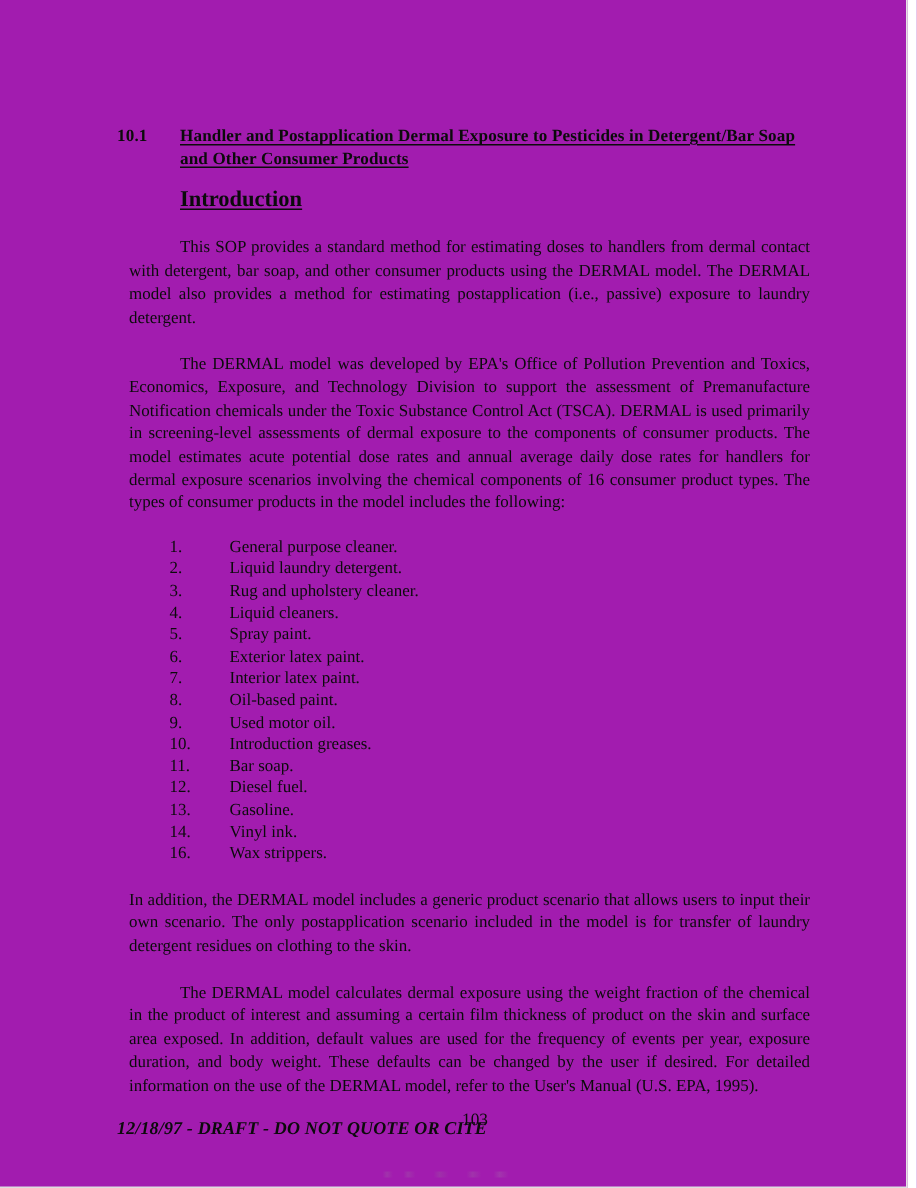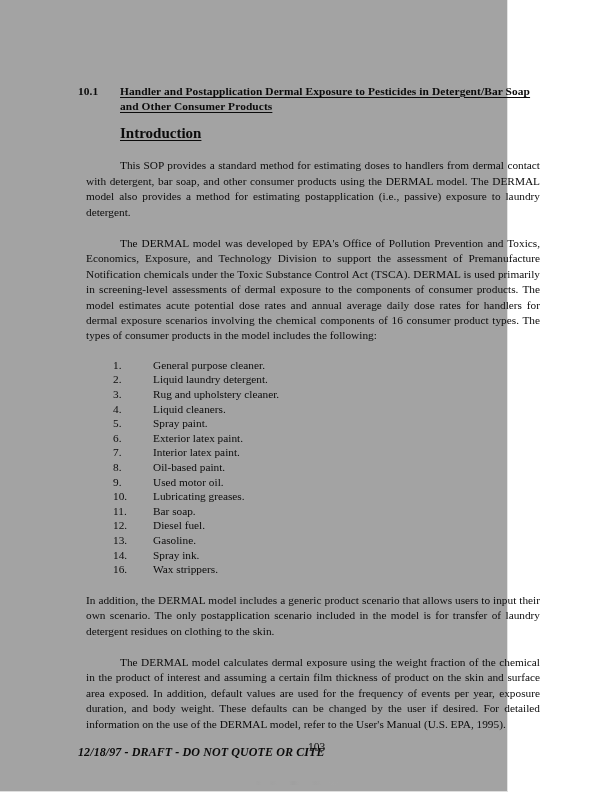--- a/index.html
+++ b/index.html
@@ -13,23 +13,23 @@
     height: 792px;
     font-family: "Liberation Serif", "DejaVu Serif", serif;
     color: #0b0b0b;
     position: relative;
     overflow: hidden;
   }
   .page {
     position: absolute;
     left: 0;
     top: 0;
-    width: 508px;
+    width: 605px;
     height: 792px;
-    background: #a3a3a3;
+    background: #a21caf;
     box-sizing: border-box;
     border-right: 1px solid #e3e3e3;
     border-bottom: 1px solid #dedede;
   }
   .content {
     position: absolute;
     left: 78px;
     top: 84px;
     width: 470px;
   }
@@ -167,25 +167,25 @@
     <ol class="product-list">
       <li><span class="num">1.</span><span>General purpose cleaner.</span></li>
       <li><span class="num">2.</span><span>Liquid laundry detergent.</span></li>
       <li><span class="num">3.</span><span>Rug and upholstery cleaner.</span></li>
       <li><span class="num">4.</span><span>Liquid cleaners.</span></li>
       <li><span class="num">5.</span><span>Spray paint.</span></li>
       <li><span class="num">6.</span><span>Exterior latex paint.</span></li>
       <li><span class="num">7.</span><span>Interior latex paint.</span></li>
       <li><span class="num">8.</span><span>Oil-based paint.</span></li>
       <li><span class="num">9.</span><span>Used motor oil.</span></li>
-      <li><span class="num">10.</span><span>Lubricating greases.</span></li>
+      <li><span class="num">10.</span><span>Introduction greases.</span></li>
       <li><span class="num">11.</span><span>Bar soap.</span></li>
       <li><span class="num">12.</span><span>Diesel fuel.</span></li>
       <li><span class="num">13.</span><span>Gasoline.</span></li>
-      <li><span class="num">14.</span><span>Spray ink.</span></li>
+      <li><span class="num">14.</span><span>Vinyl ink.</span></li>
       <li><span class="num">16.</span><span>Wax strippers.</span></li>
     </ol>
 
     <p class="body-para noindent">In addition, the DERMAL model includes a generic product scenario that allows users to input their own scenario.  The only postapplication scenario included in the model is for transfer of laundry detergent residues on clothing to the skin.</p>
 
     <p class="body-para indent">The DERMAL model calculates dermal exposure using the weight fraction of the chemical in the product of interest and assuming a certain film thickness of product on the skin and surface area exposed.  In addition, default values are used for the frequency of events per year, exposure duration, and body weight.  These defaults can be changed by the user if desired.  For detailed information on the use of the DERMAL model, refer to the User's Manual (U.S. EPA, 1995).</p>
 
   </div>
 
   <div class="footer">

